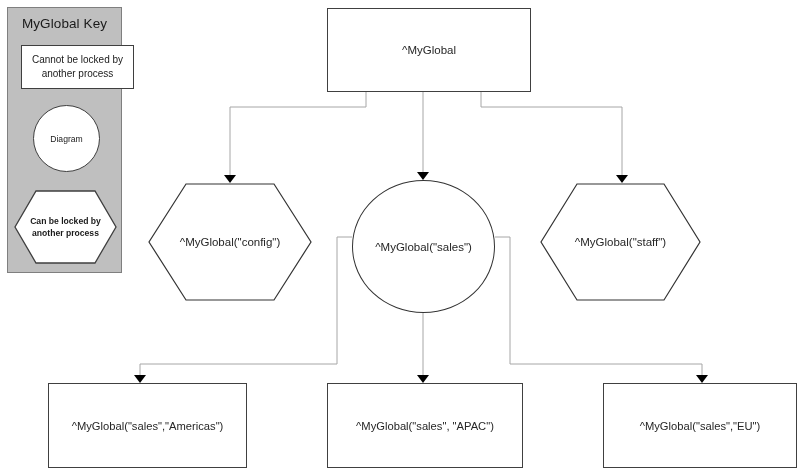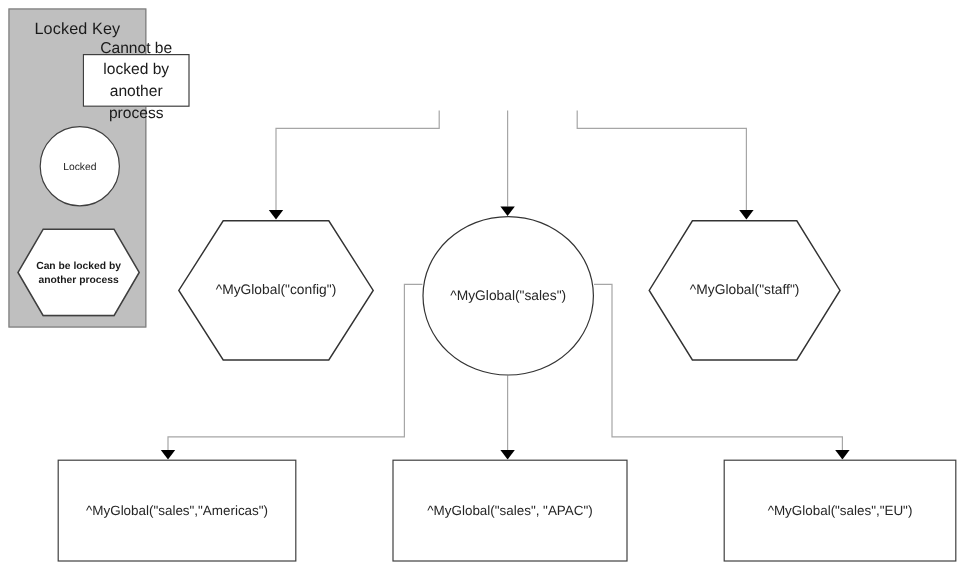--- a/index.html
+++ b/index.html
@@ -45,34 +45,33 @@
     width: 100%;
     text-align: center;
     font-size: 13.5px;
     color: #1a1a1a;
     letter-spacing: .1px;
   }
   .legend-box {
     position: absolute;
     left: 13px;
     top: 37px;
-    width: 89px;
+    width: 113px;
     height: 44px;
     background: #ffffff;
     border: 1.3px solid #3f3f3f;
     box-sizing: border-box;
     display: flex;
     align-items: center;
     justify-content: center;
     text-align: center;
-    font-size: 13px;
+    font-size: 10px;
     line-height: 1.4;
     color: #1a1a1a;
     padding: 0 3px;
-    margin-left: 48px;
   }
   .legend-circle {
     position: absolute;
     left: 25px;
     top: 97px;
     width: 67px;
     height: 67px;
     background: #ffffff;
     border: 1.3px solid #3f3f3f;
     border-radius: 50%;
@@ -179,34 +178,35 @@
       <polygon points="224,175 236,175 230,183"></polygon>
       <polygon points="417,172 429,172 423,180"></polygon>
       <polygon points="616,175 628,175 622,183"></polygon>
       <polygon points="134,375 146,375 140,383"></polygon>
       <polygon points="417,375 429,375 423,383"></polygon>
       <polygon points="696,375 708,375 702,383"></polygon>
     </g>
   </svg>
 
   <div class="legend-panel">
-    <div class="legend-title">Locked Key</div>
+    <div class="legend-title">MyGlobal Key</div>
 
     <div class="legend-box">Cannot be locked by another process</div>
 
-    <div class="legend-circle">Locked</div>
+    <div class="legend-circle">Diagram</div>
 
     <div class="legend-hex-wrap">
       <svg width="103" height="74" viewBox="0 0 103 74">
         <polygon points="22,1 81,1 102,37 81,73 22,73 1,37" fill="#ffffff" stroke="#3f3f3f" stroke-width="1.3"></polygon>
       </svg>
       <div class="legend-hex-label">Can be locked by another process</div>
     </div>
   </div>
 
+  <div class="node node-rect n-root">^MyGlobal</div>
 
   <div class="hex-wrap n-config">
     <svg width="164" height="118" viewBox="0 0 164 118">
       <polygon points="38,1 126,1 163,59 126,117 38,117 1,59" fill="#ffffff" stroke="#333333" stroke-width="1.2"></polygon>
     </svg>
     <div class="hex-label" style="font-size:11.5px">^MyGlobal("config")</div>
   </div>
 
   <div class="node node-circle n-sales">^MyGlobal("sales")</div>
 

